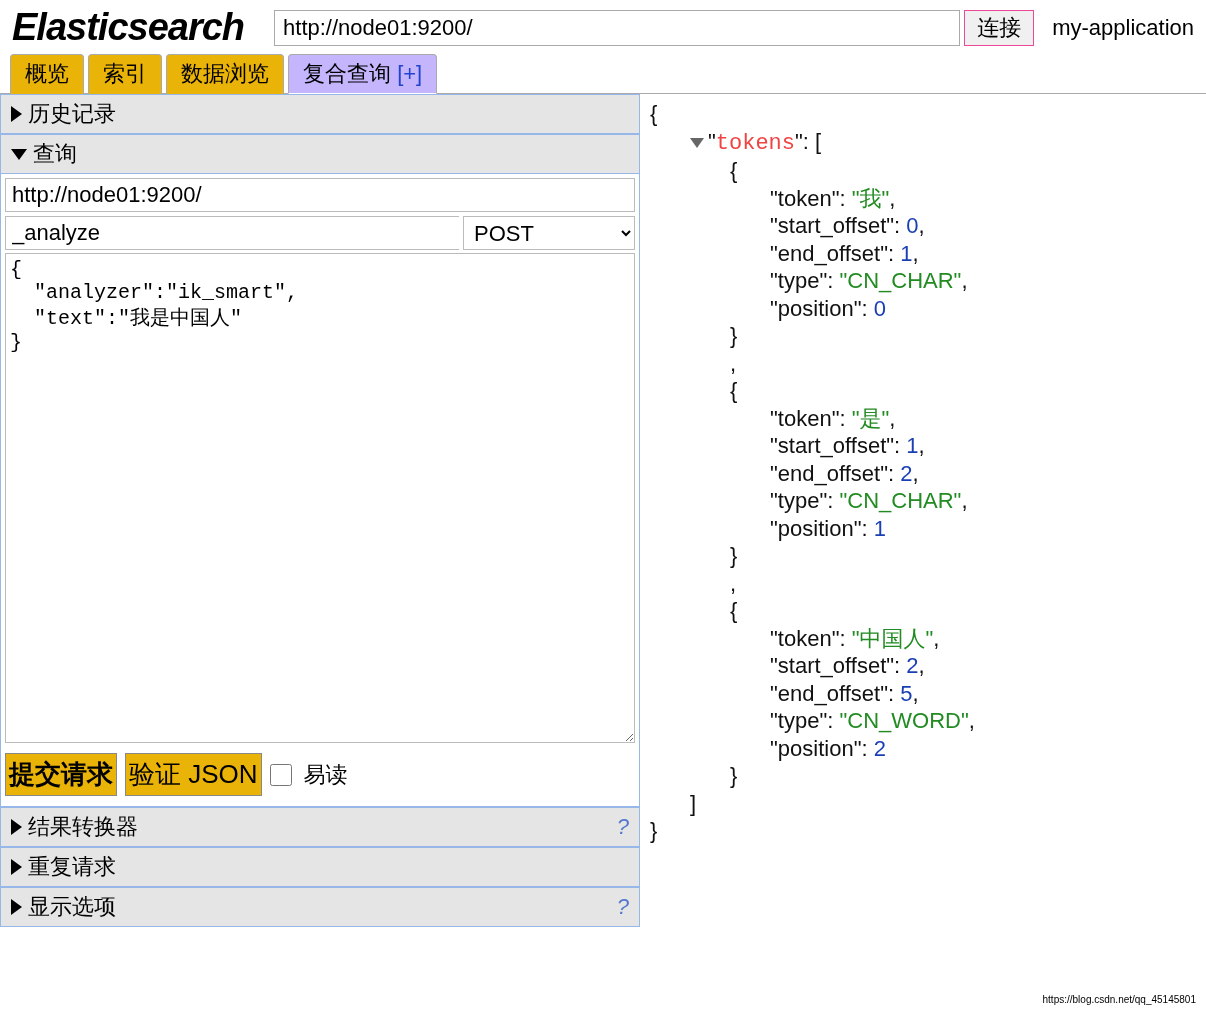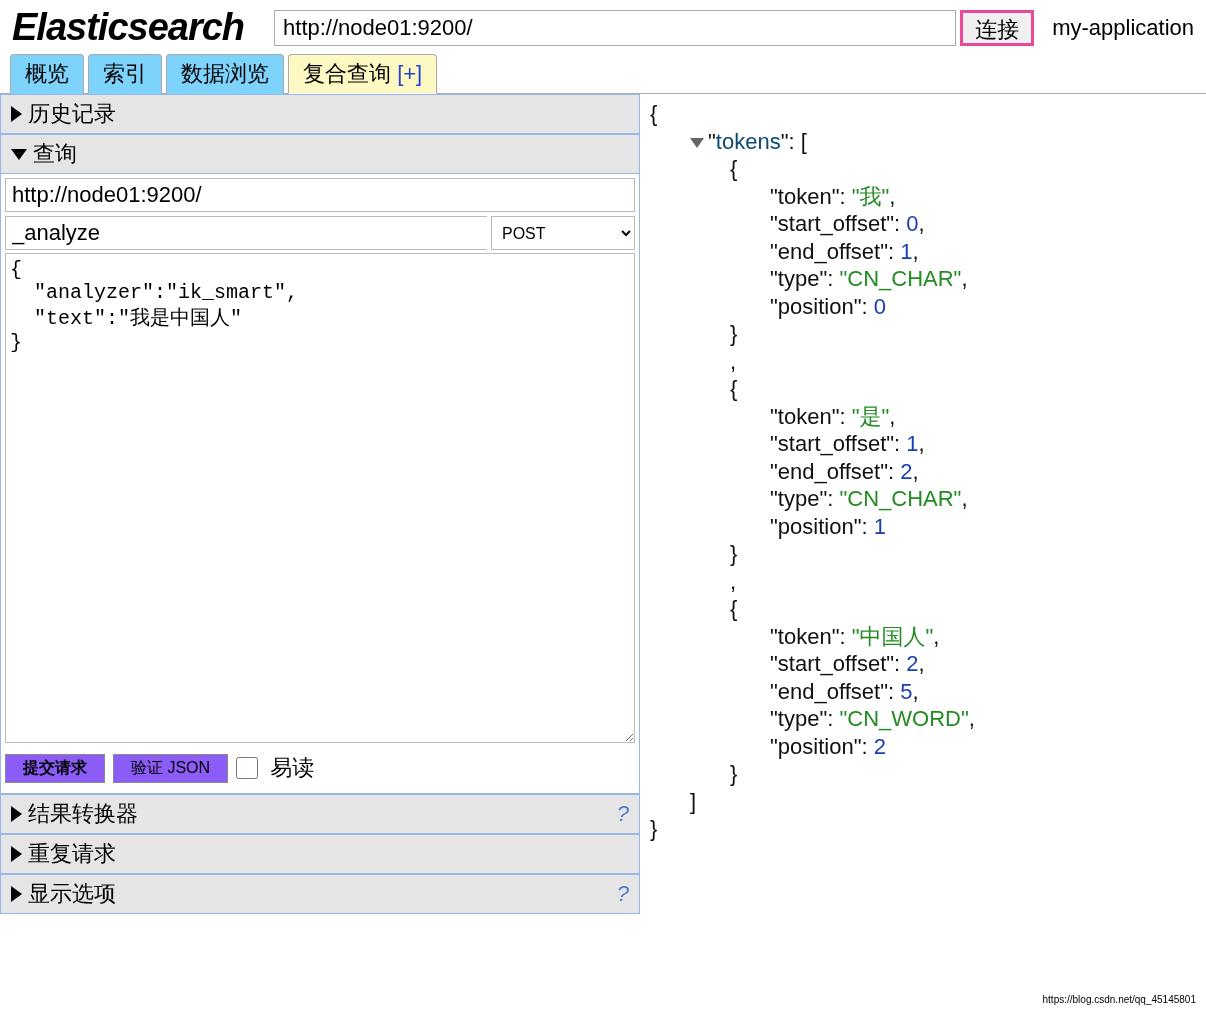--- a/index.html
+++ b/index.html
@@ -1,44 +1,44 @@
 <!DOCTYPE html>
 <html><head>
 <meta charset="utf-8">
 <style>
 * { box-sizing: border-box; margin: 0; padding: 0; }
 body { font-family: Arial, sans-serif; font-size: 16px; background: #fff; width: 1206px; }
 .header { display: flex; align-items: center; padding: 6px 12px 4px 12px; }
 .logo { font-size: 38px; font-weight: 900; font-style: italic; letter-spacing: -1px; margin-right: 30px; }
 .url-input { flex: 1; font-size: 22px; padding: 3px 8px; border: 1px solid #aaa; margin-right: 4px; height: 36px; }
-.connect-btn { font-size: 22px; padding: 2px 12px; border: 3px solid #ec4899; background: #f0f0f0; cursor: pointer; height: 36px; }
+.connect-btn { font-size: 22px; padding: 2px 12px; border: 1px solid #ec4899; background: #f0f0f0; cursor: pointer; height: 36px; }
 .app-name { font-size: 22px; font-weight: 400; margin-left: 18px; }
 .tabbar { display: flex; padding: 0 10px; border-bottom: 1px solid #aaa; }
-.tab { font-size: 22px; padding: 4px 14px; border: 1px solid #aaa; border-bottom: none; margin-right: 4px; border-radius: 4px 4px 0 0; background: #7dd3fc; cursor: pointer; position: relative; top: 1px; }
+.tab { font-size: 22px; padding: 4px 14px; border: 1px solid #aaa; border-bottom: none; margin-right: 4px; border-radius: 4px 4px 0 0; background: #eab308; cursor: pointer; position: relative; top: 1px; }
 .tab .plus { color: #2244cc; }
-.tab.active { background: #fef9c3; border-bottom: 1px solid #fff; }
+.tab.active { background: #c4b5fd; border-bottom: 1px solid #fff; }
 .main { display: flex; }
 .left-panel { width: 640px; }
 .section-head { background: #e5e5e5; border: 1px solid #96b7e8; padding: 4px 10px; font-size: 22px; display: flex; align-items: center; cursor: pointer; position: relative; }
 .section-head .arrow-right { display: inline-block; width: 0; height: 0; border-top: 8px solid transparent; border-bottom: 8px solid transparent; border-left: 11px solid #000; margin-right: 6px; }
 .section-head .arrow-down { display: inline-block; width: 0; height: 0; border-left: 8px solid transparent; border-right: 8px solid transparent; border-top: 11px solid #000; margin-right: 6px; }
 .section-head .help { position: absolute; right: 10px; color: #5577cc; font-style: italic; }
 .query-body { border: 1px solid #96b7e8; border-top: none; padding: 4px; background: #fff; }
 .q-input { width: 100%; font-size: 22px; padding: 3px 6px; border: 1px solid #bbb; margin-bottom: 4px; }
 .path-row { display: flex; gap: 4px; margin-bottom: 3px; }
 .path-input { flex: 1; font-size: 22px; padding: 3px 6px; border: 1px solid #bbb; border-right: none; }
-.method-select { width: 144px; font-size: 16px; padding: 2px 6px; border: 1px solid #bbb; background: #fff; }
+.method-select { width: 172px; font-size: 22px; padding: 2px 6px; border: 1px solid #bbb; background: #fff; }
 .body-textarea { width: 100%; height: 490px; font-size: 20px; font-family: "Courier New", monospace; padding: 4px; border: 1px solid #bbb; resize: both; }
 .action-row { padding: 6px 0 6px 0; display: flex; align-items: center; gap: 8px; }
-.action-btn { font-size: 16px; padding: 3px 17px; border: 1px solid #888; background: #8b5cf6; cursor: pointer; }
+.action-btn { font-size: 26px; padding: 3px 3px; border: 1px solid #888; background: #eab308; cursor: pointer; }
 .action-btn.bold { font-weight: bold; }
 .check-label { font-size: 22px; display: flex; align-items: center; gap: 12px; }
 .check-label input { width: 22px; height: 22px; }
 .right-panel { flex: 1; padding: 6px 10px; font-size: 22px; font-family: Arial, sans-serif; color: #111; line-height: 1.25; }
-.json-key { color: #0c4a6e; }
+.json-key { color: #ef4444; font-family: Liberation Mono, monospace; }
 .json-str { color: #228b22; }
 .json-num { color: #1a3fb5; }
 .toggle-caret { display: inline-block; width: 0; height: 0; border-left: 7px solid transparent; border-right: 7px solid transparent; border-top: 10px solid #666; margin-right: 4px; vertical-align: middle; }
 .watermark { position: fixed; bottom: 6px; right: 10px; color: #000000; font-size: 10px; text-align: center; }
 </style>
 </head>
 <body>
 
 <div class="header">
   <div class="logo">Elasticsearch</div>

